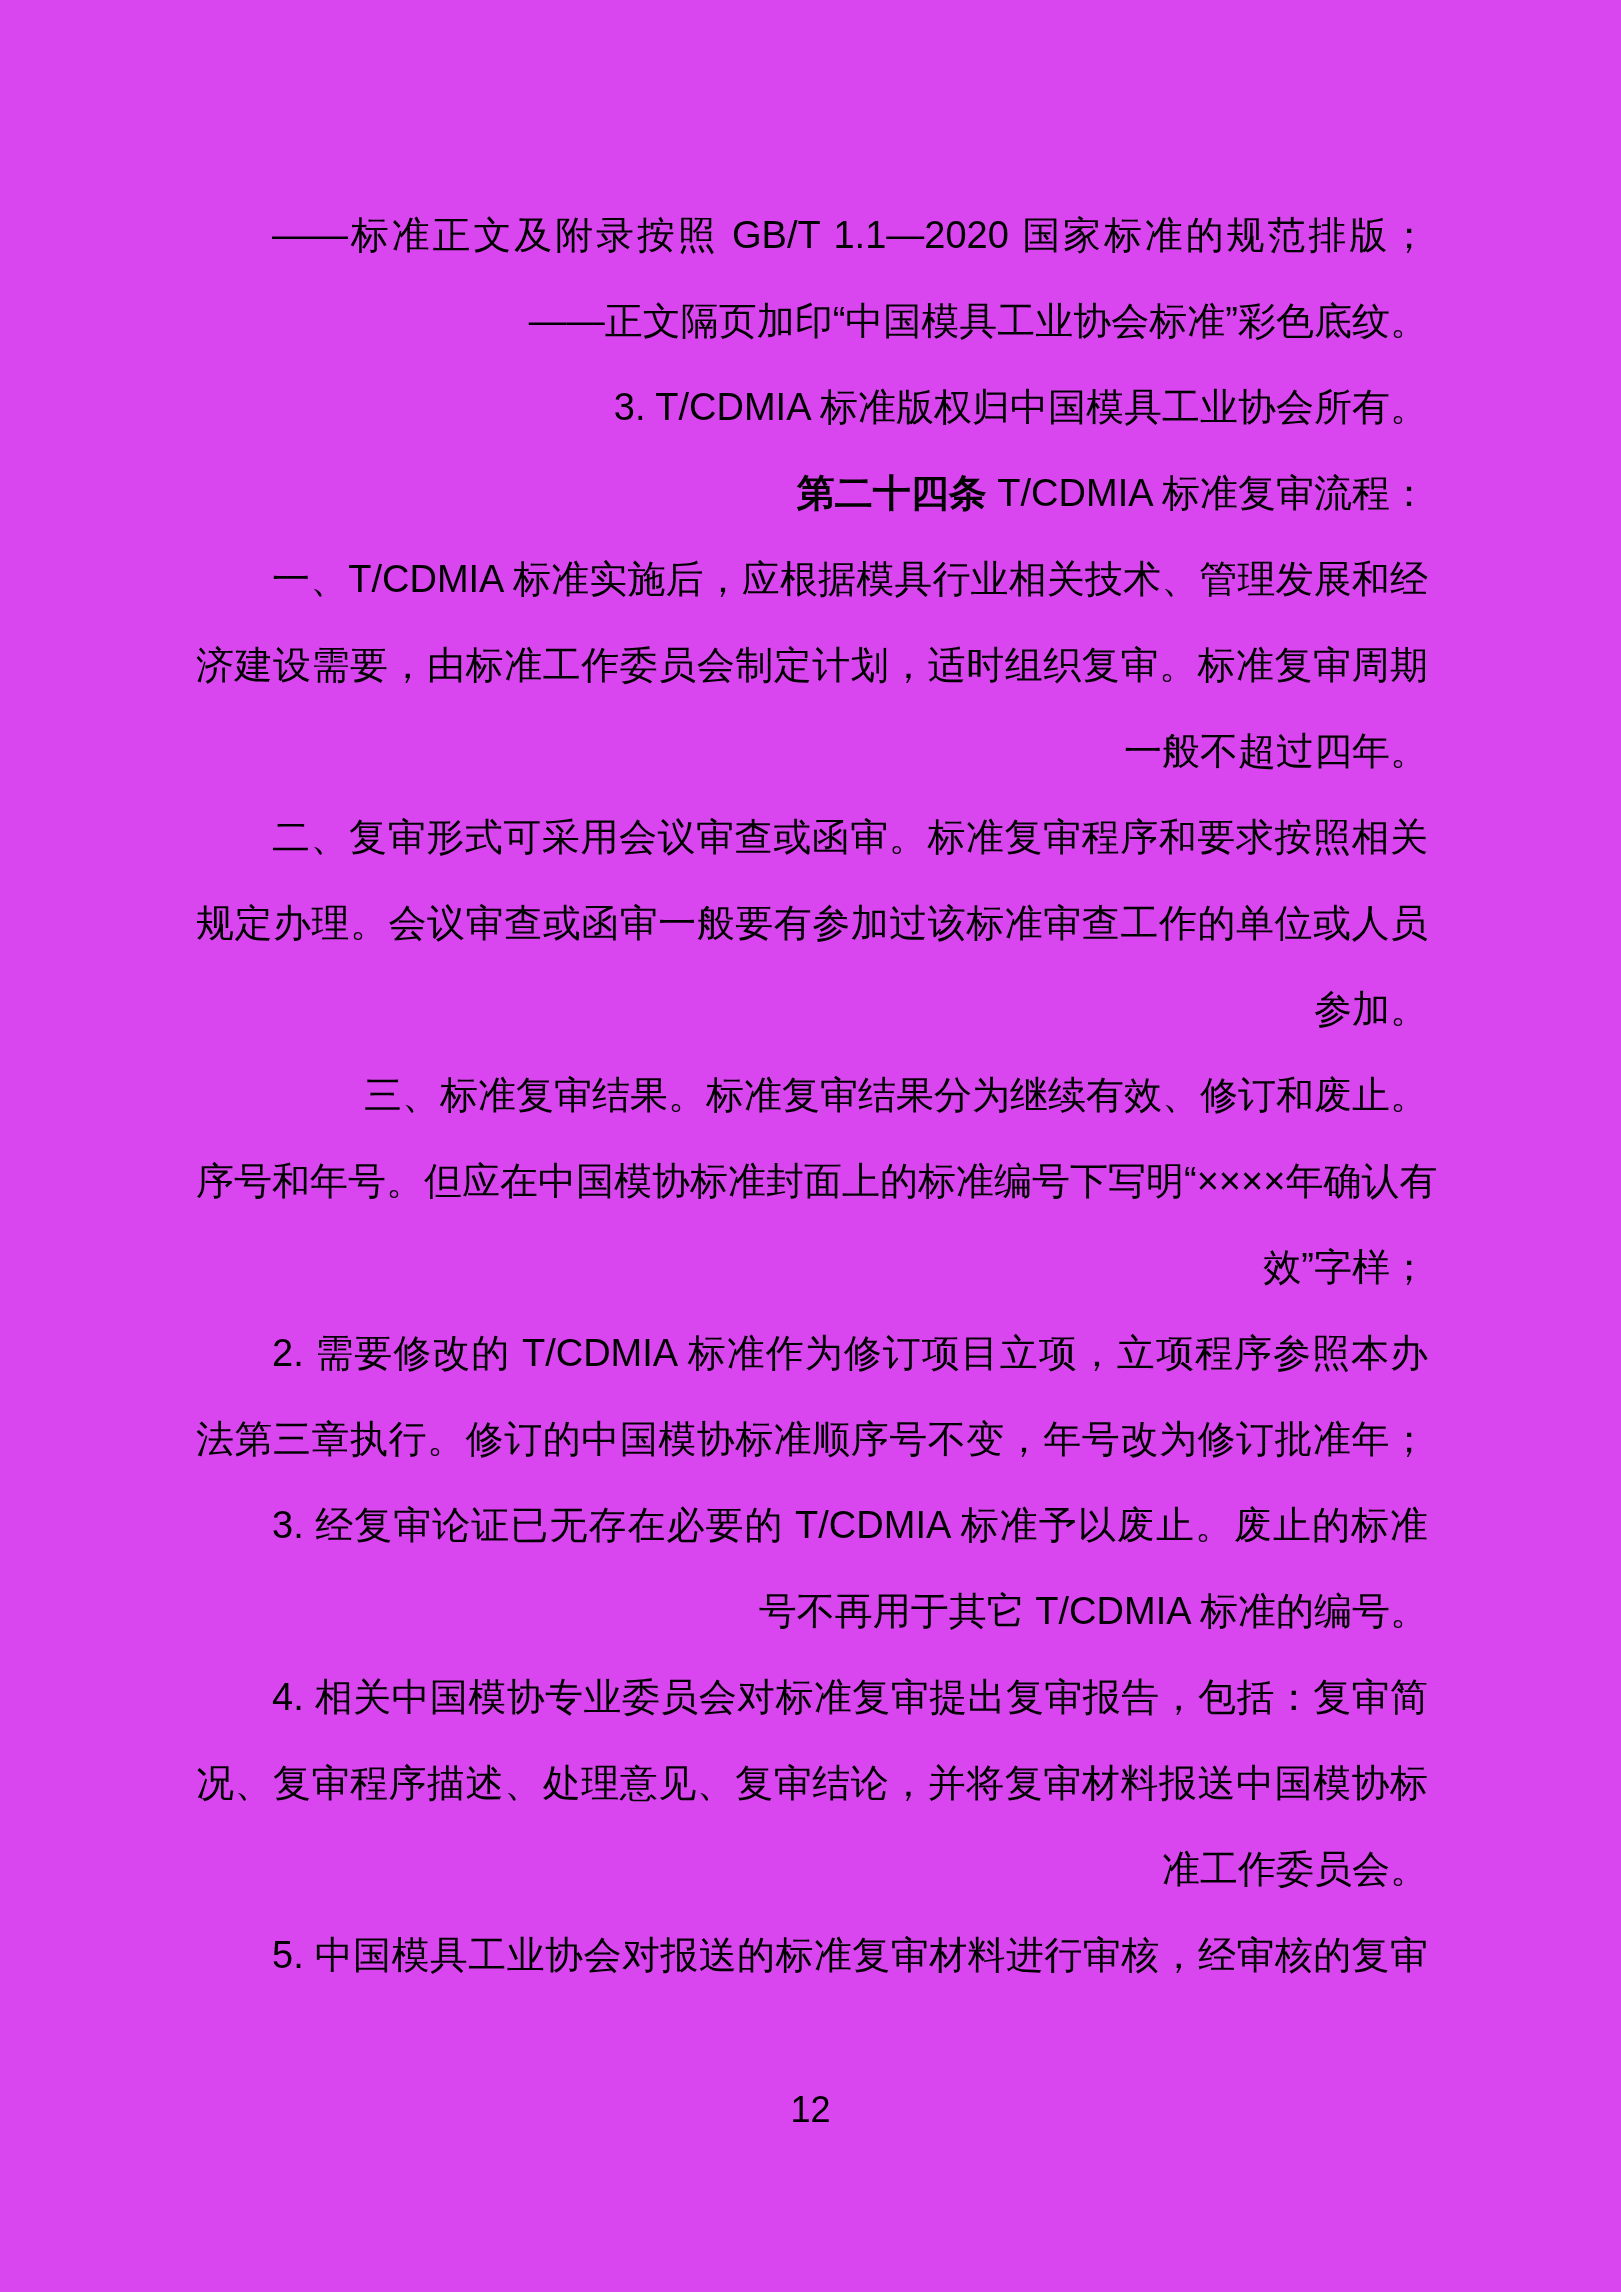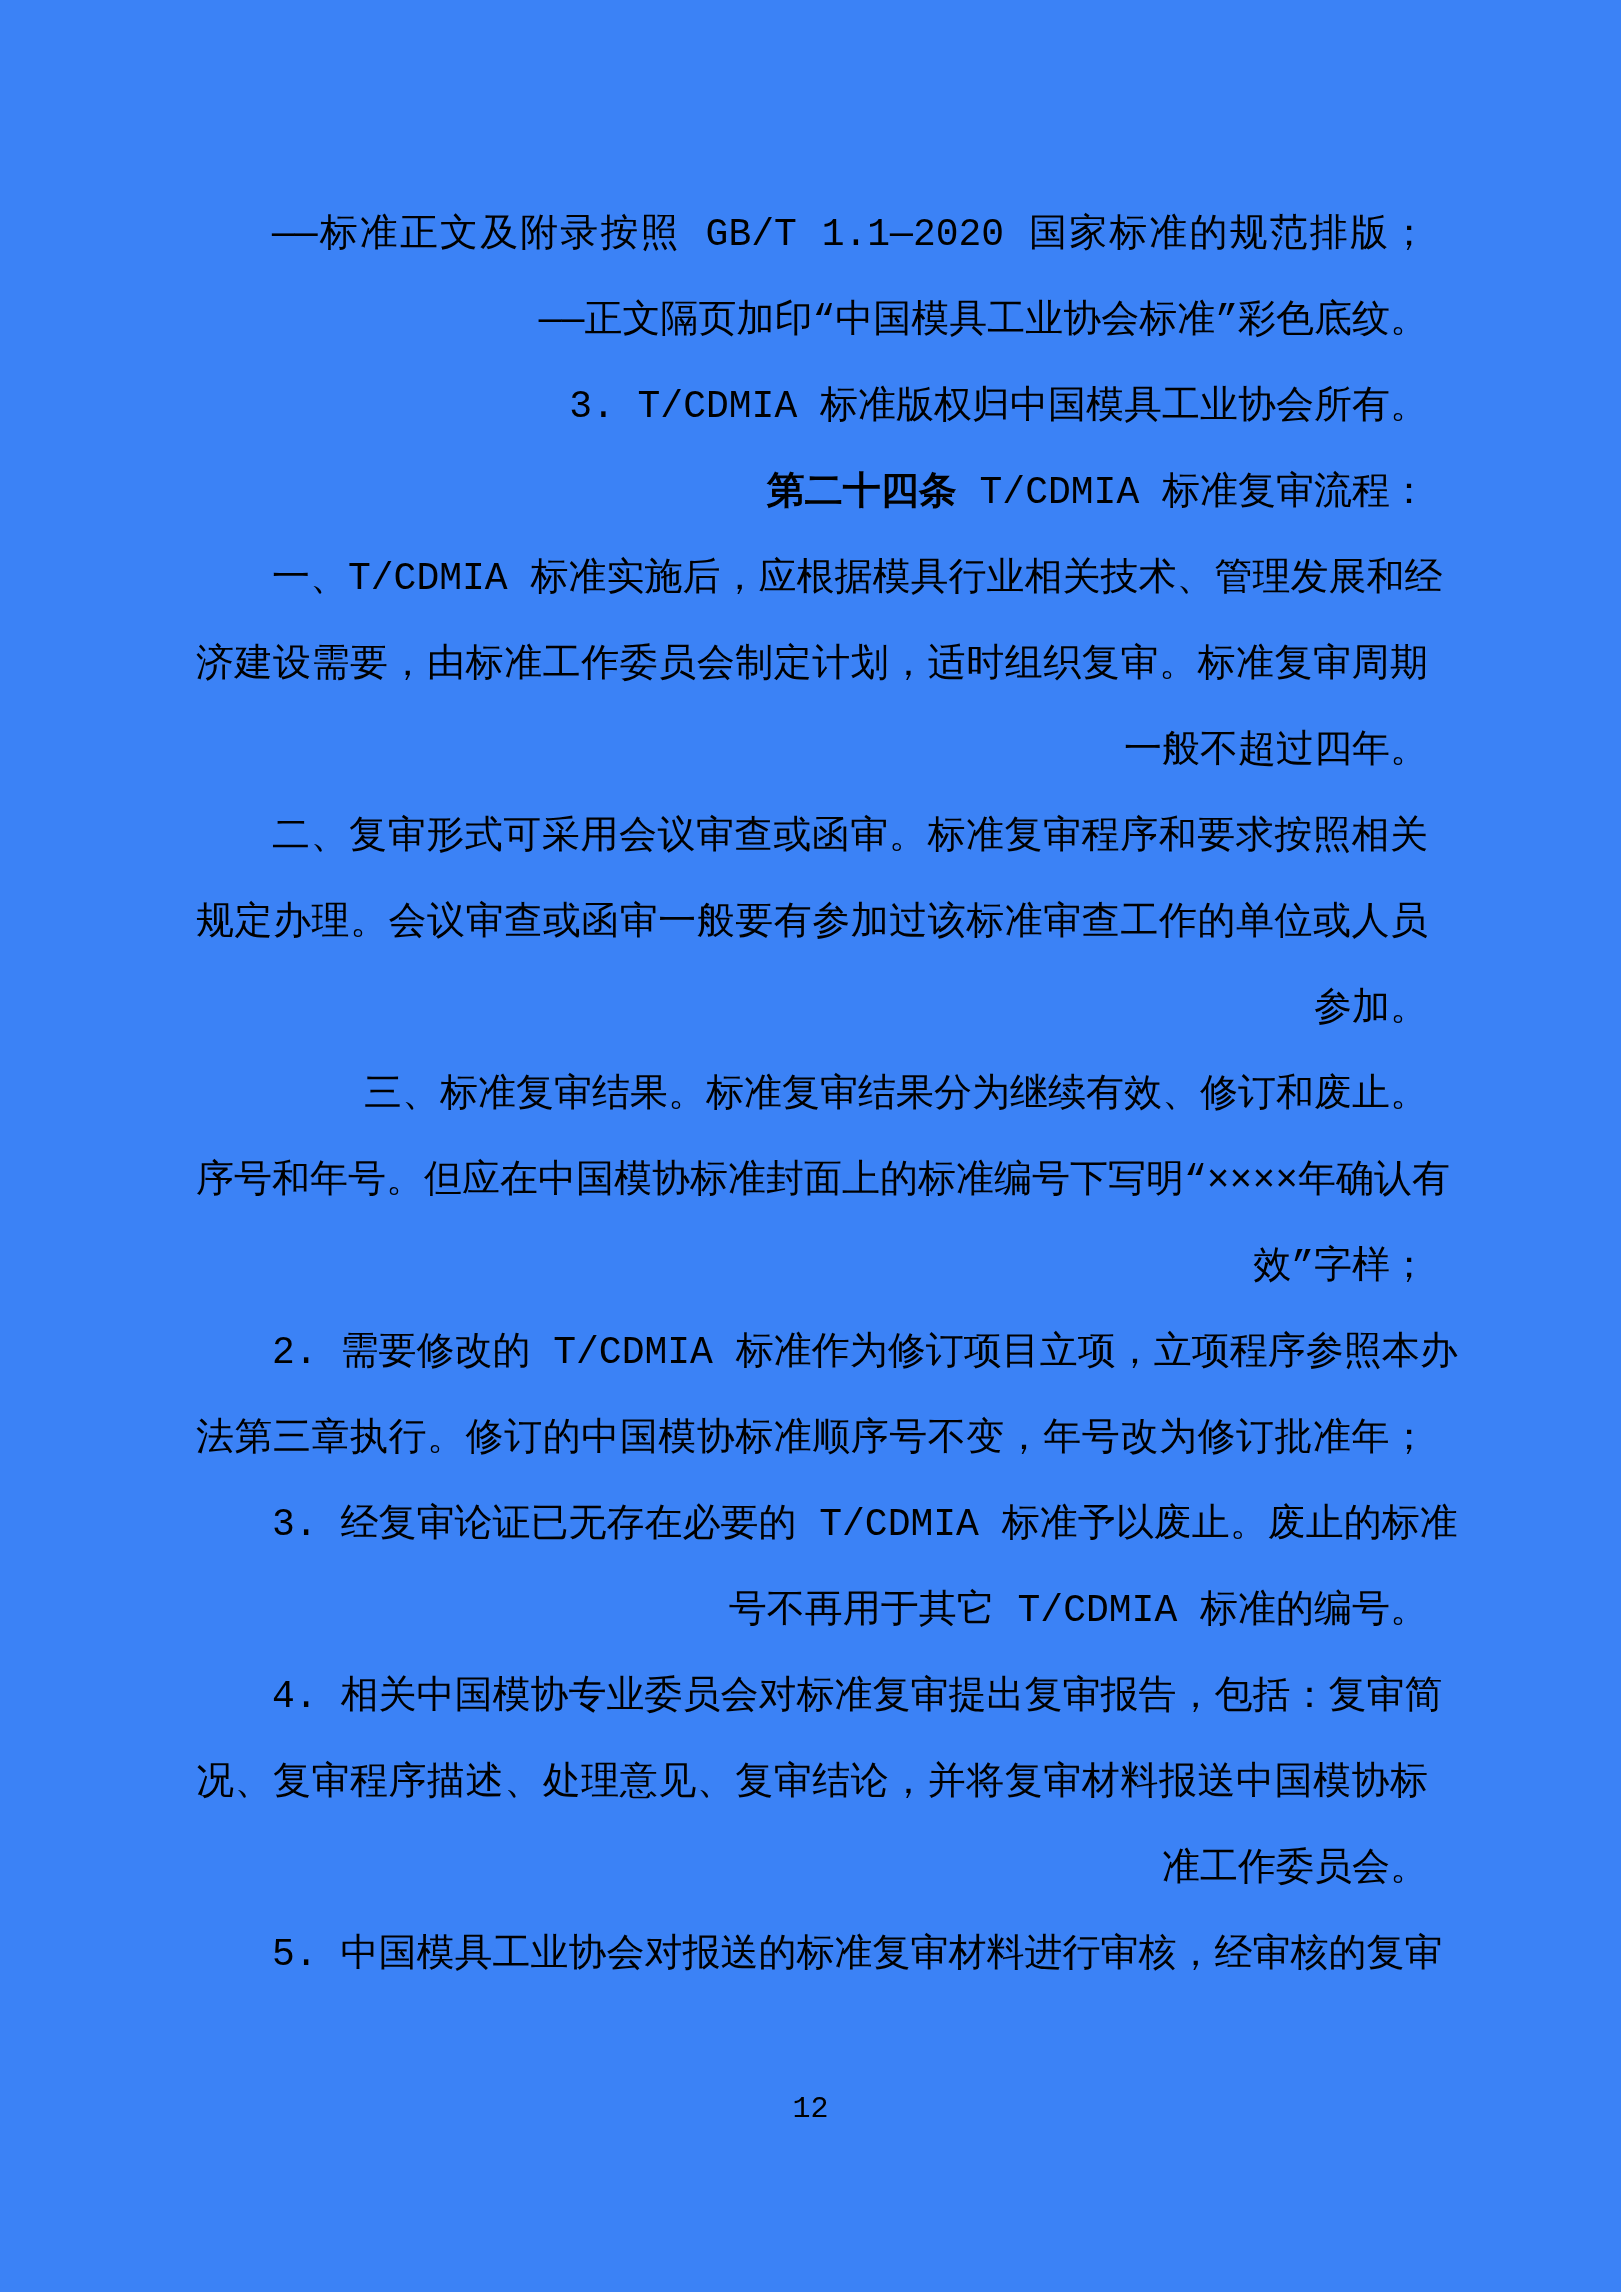--- a/index.html
+++ b/index.html
@@ -4,23 +4,23 @@
 <style>
   html, body {
     margin: 0;
     padding: 0;
     background: #ffffff;
   }
   .page {
     position: relative;
     width: 1621px;
     height: 2293px;
-    background: #3b82f6;
+    background: #d946ef;
     color: #000000;
-    font-family: Liberation Mono, monospace;
+    font-family: Liberation Sans, sans-serif;
     overflow: hidden;
   }
   .body-text {
     position: absolute;
     left: 196px;
     top: 192px;
     width: 1232px;
     font-size: 38px;
   }
   .line {
@@ -40,21 +40,21 @@
   }
   .bold {
     font-weight: bold;
   }
   .page-number {
     position: absolute;
     top: 2090px;
     left: 0;
     width: 1621px;
     text-align: center;
-    font-size: 30px;
+    font-size: 36px;
     line-height: 39px;
   }
 </style>
 </head>
 <body>
 
 <div class="page">
 
   <div class="body-text">
 

